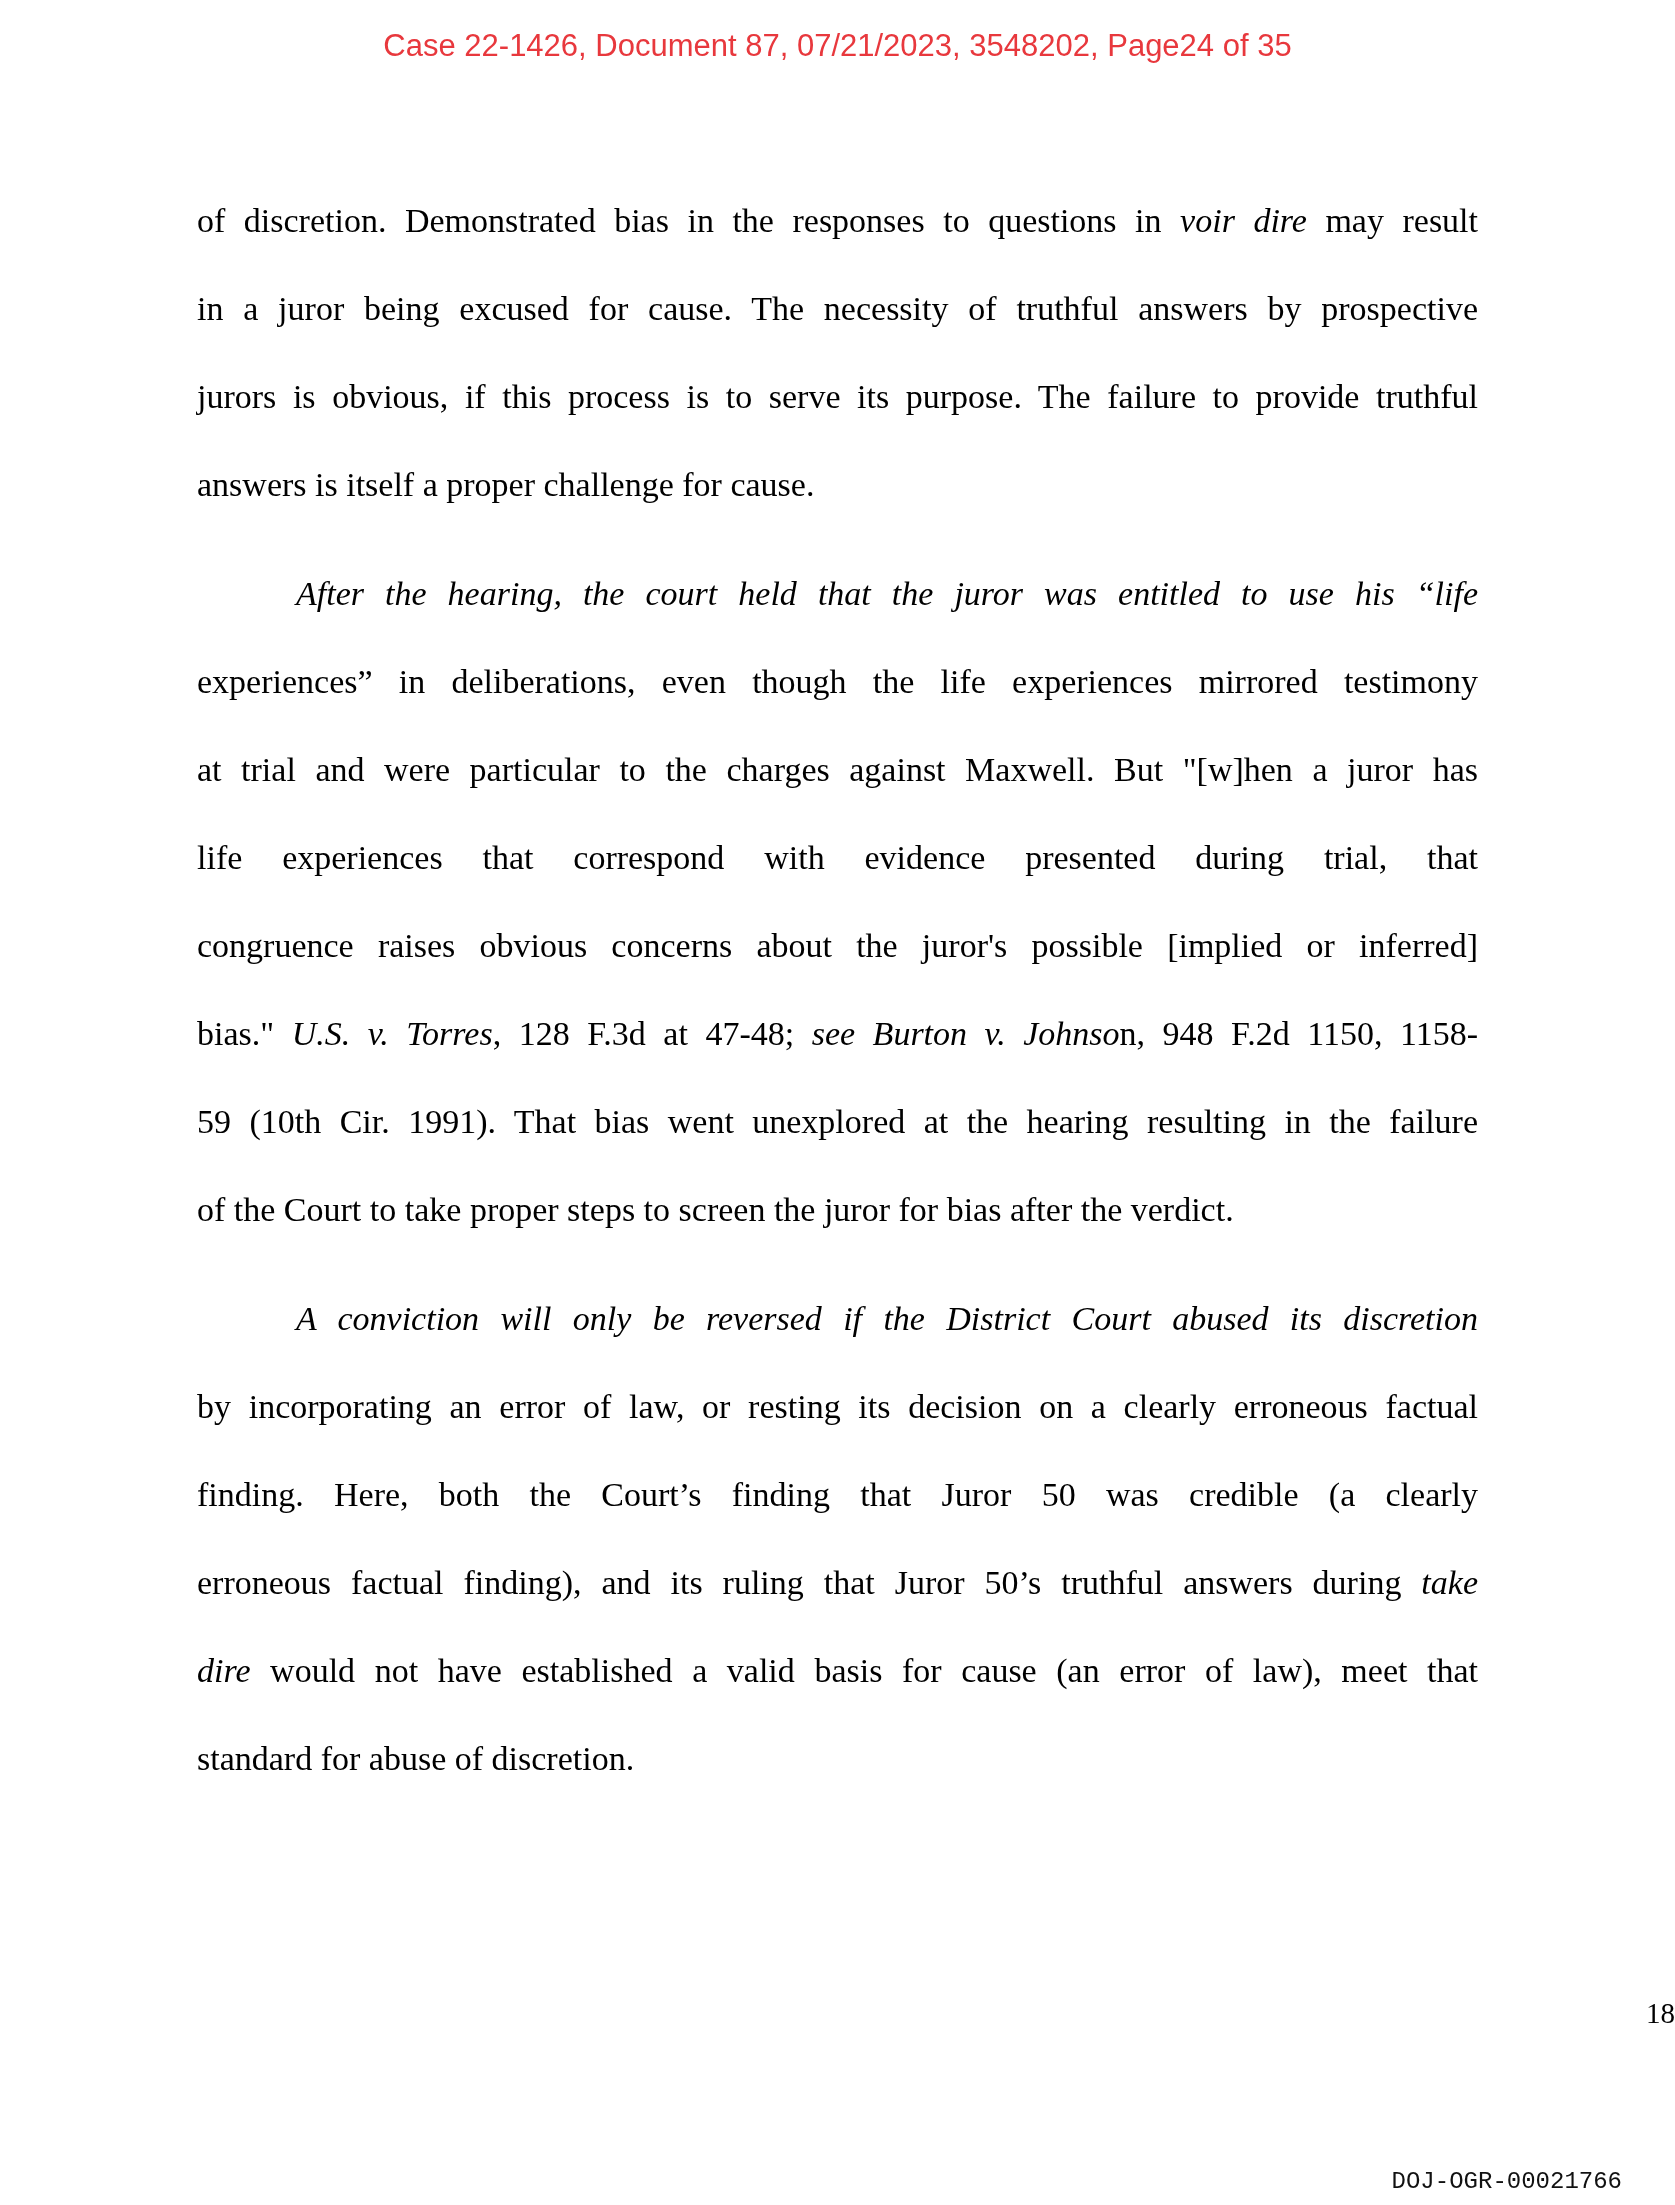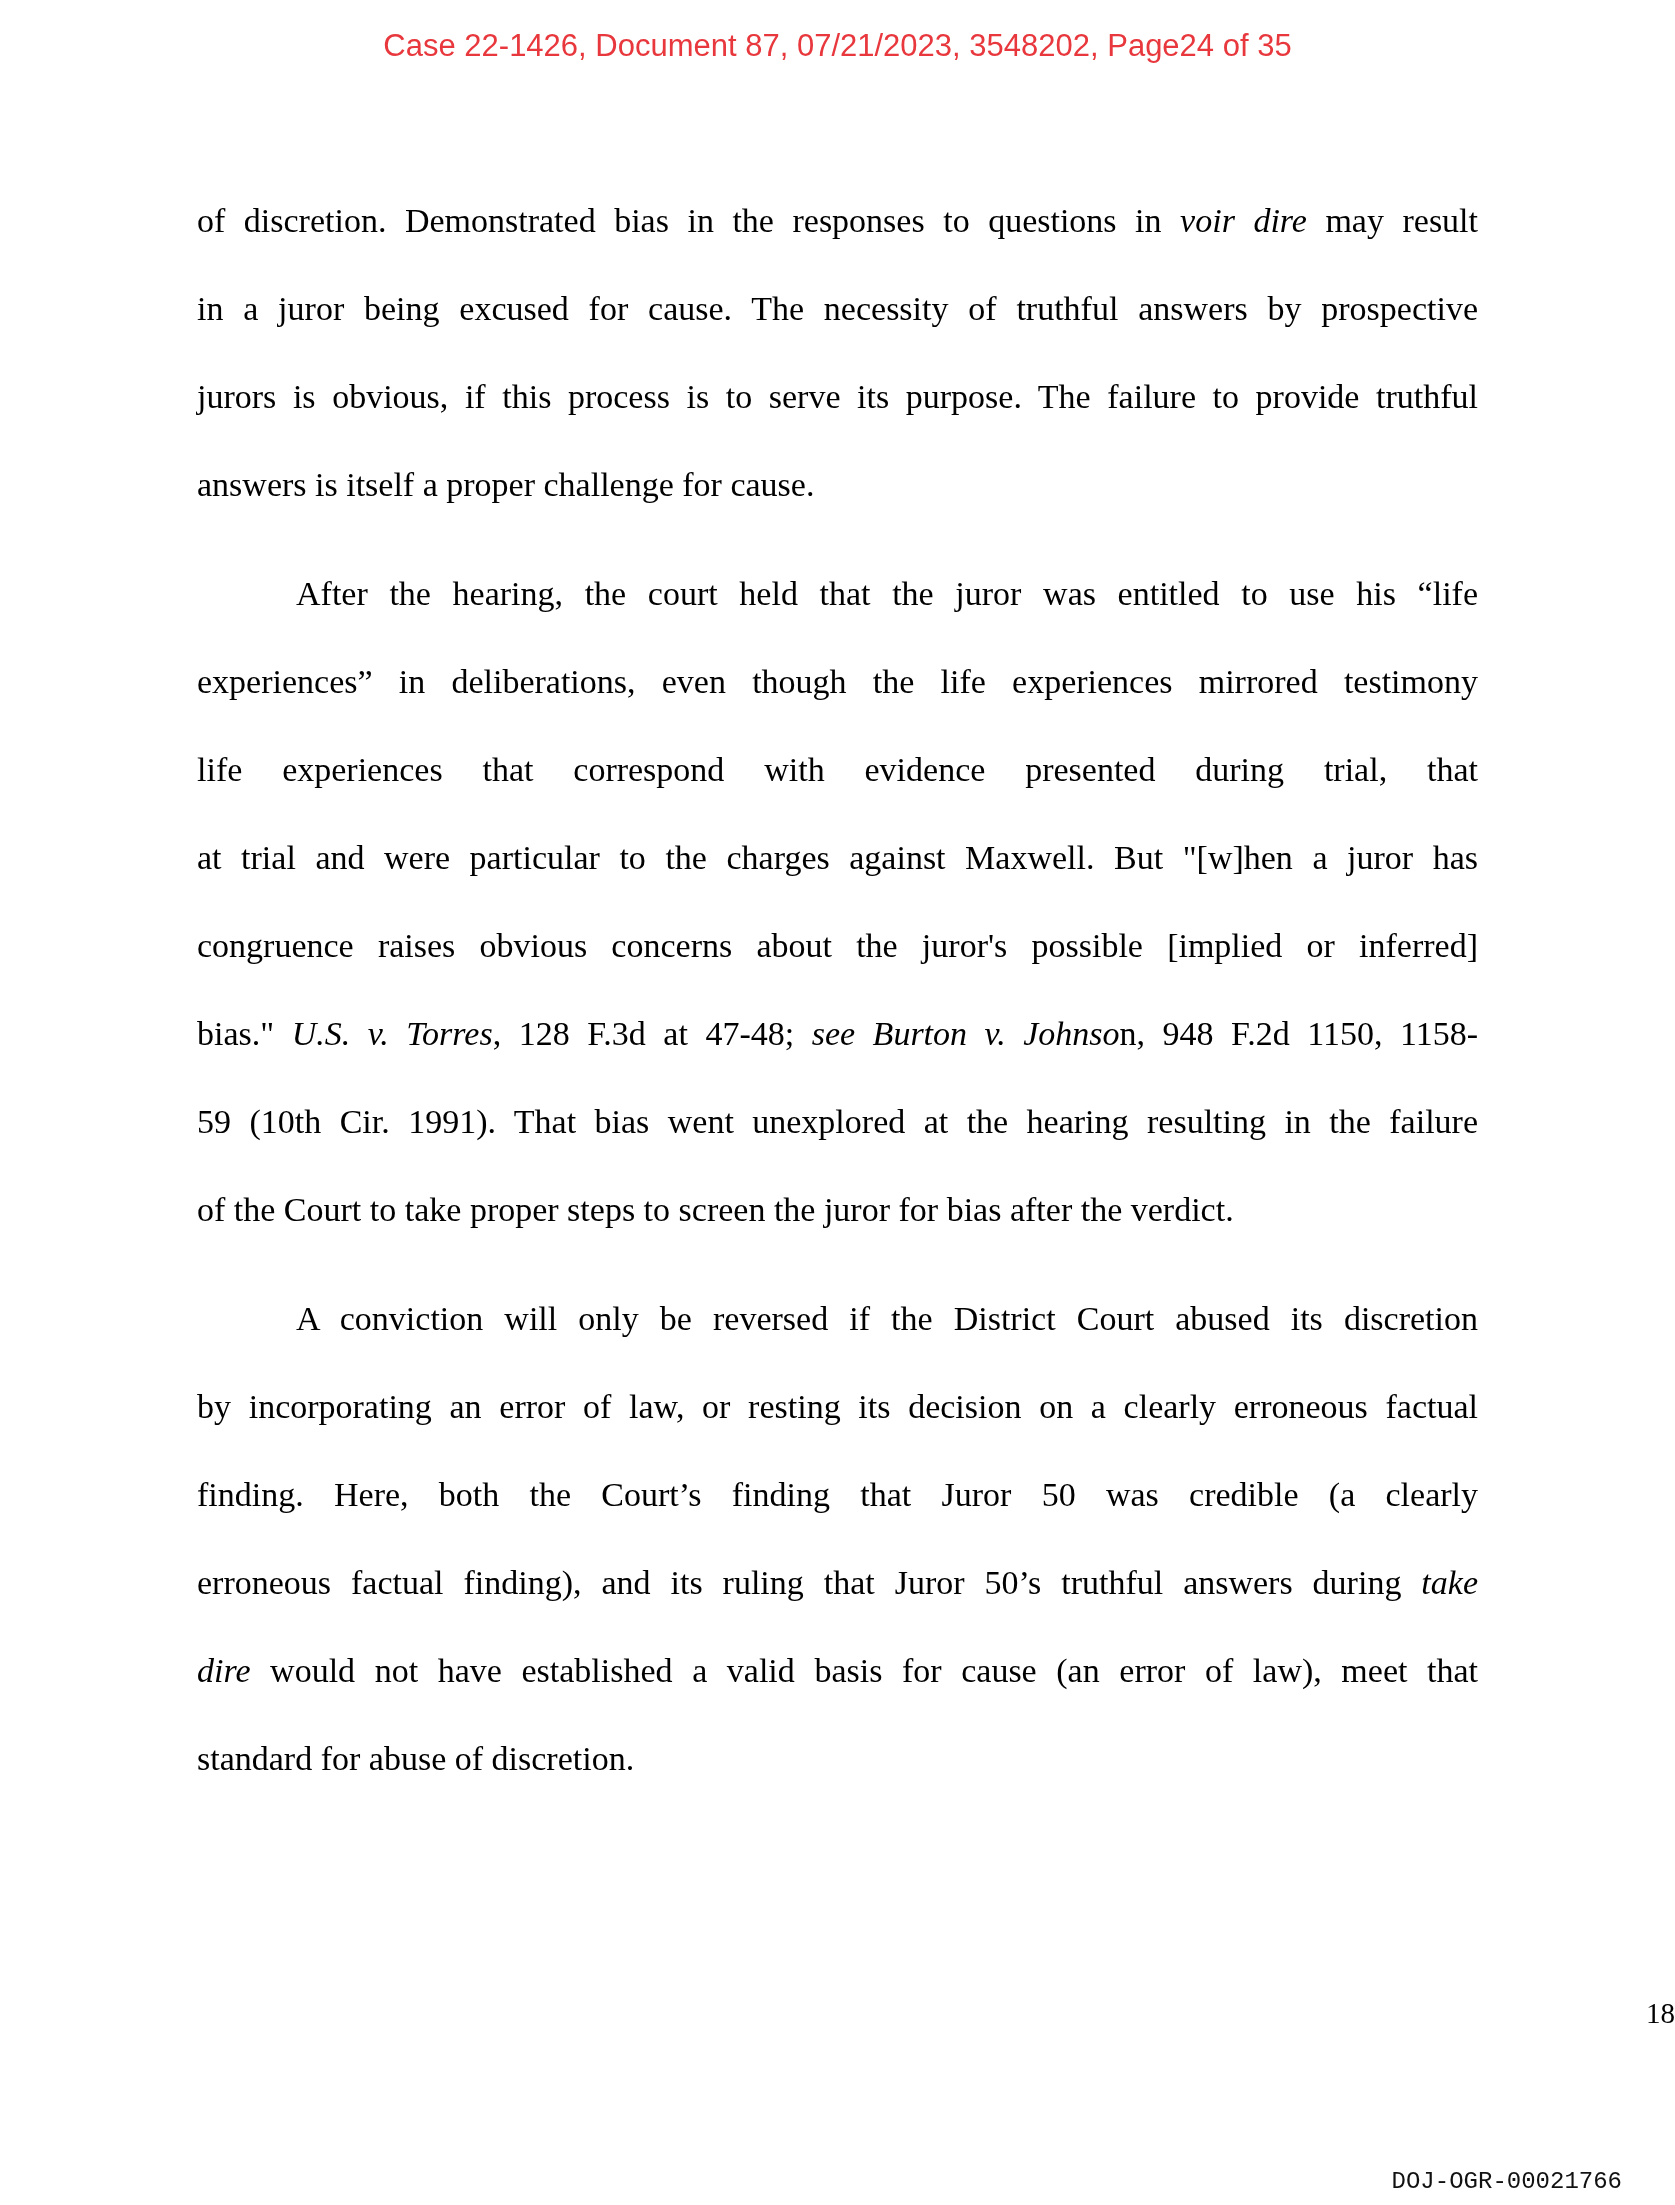--- a/index.html
+++ b/index.html
@@ -39,20 +39,21 @@
       font-size: 34px;
       white-space: nowrap;
       text-align: justify;
       text-align-last: justify;
     }
     .line.last {
       text-align-last: left;
     }
     .line.indent {
       padding-left: 99px;
+      font-style: italic;
     }
     .para-gap {
       display: block;
       height: 21px;
     }
     .page-number {
       position: absolute;
       top: 1997px;
       left: 0;
       width: 1675px;
@@ -78,22 +79,22 @@
     <div>
       <span class="line"><span>of discretion. Demonstrated bias in the responses to questions in </span><i>voir dire</i><span> may result</span></span>
       <span class="line"><span>in a juror being excused for cause. The necessity of truthful answers by prospective</span></span>
       <span class="line"><span>jurors is obvious, if this process is to serve its purpose. The failure to provide truthful</span></span>
       <span class="line last"><span>answers is itself a proper challenge for cause.</span></span>
     </div>
     <span class="para-gap"></span>
     <div>
       <span class="line indent"><span>After the hearing, the court held that the juror was entitled to use his “life</span></span>
       <span class="line"><span>experiences” in deliberations, even though the life experiences mirrored testimony</span></span>
+      <span class="line"><span>at trial and were particular to the charges against Maxwell. But "[w]hen a juror has</span></span>
       <span class="line"><span>life experiences that correspond with evidence presented during trial, that</span></span>
-      <span class="line"><span>at trial and were particular to the charges against Maxwell. But "[w]hen a juror has</span></span>
       <span class="line"><span>congruence raises obvious concerns about the juror's possible [implied or inferred]</span></span>
       <span class="line"><span>bias." </span><i>U.S. v. Torres</i><span>, 128 F.3d at 47-48; </span><i>see Burton v. Johnso</i><span>n, 948 F.2d 1150, 1158-</span></span>
       <span class="line"><span>59 (10th Cir. 1991). That bias went unexplored at the hearing resulting in the failure</span></span>
       <span class="line last"><span>of the Court to take proper steps to screen the juror for bias after the verdict.</span></span>
     </div>
     <span class="para-gap"></span>
     <div>
       <span class="line indent"><span>A conviction will only be reversed if the District Court abused its discretion</span></span>
       <span class="line"><span>by incorporating an error of law, or resting its decision on a clearly erroneous factual</span></span>
       <span class="line"><span>finding.  Here, both the Court’s finding that Juror 50 was credible (a clearly</span></span>

